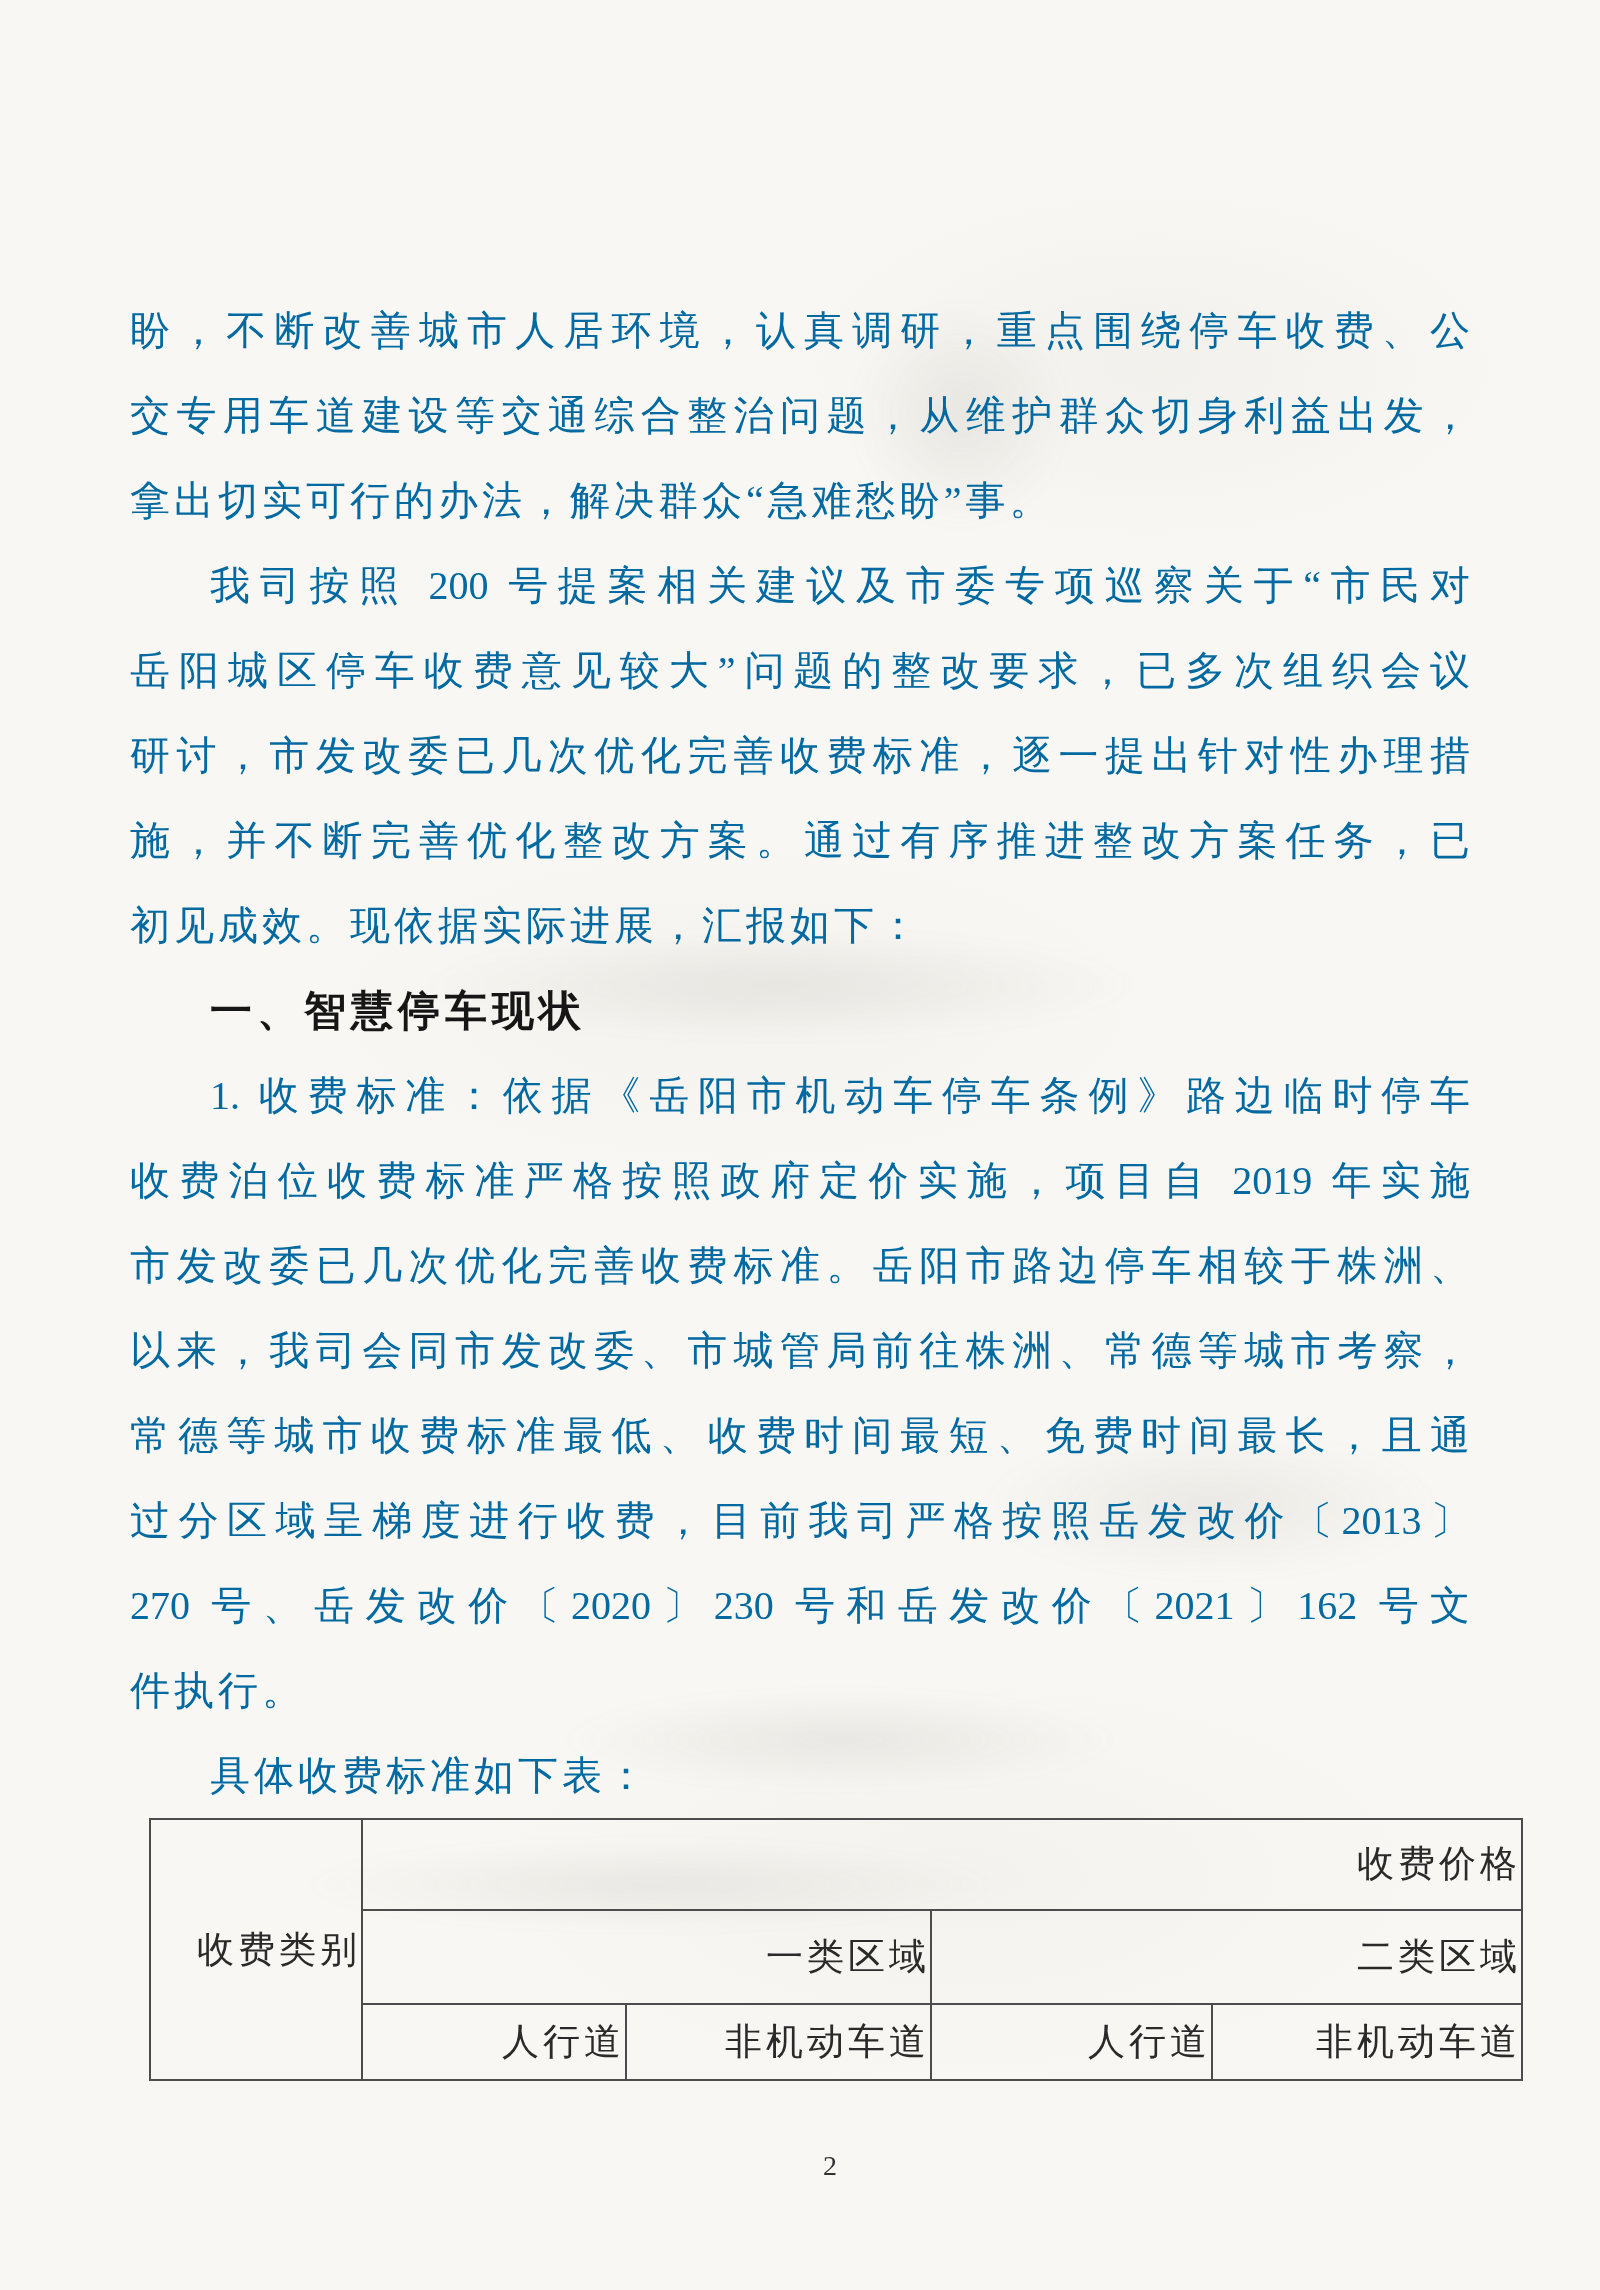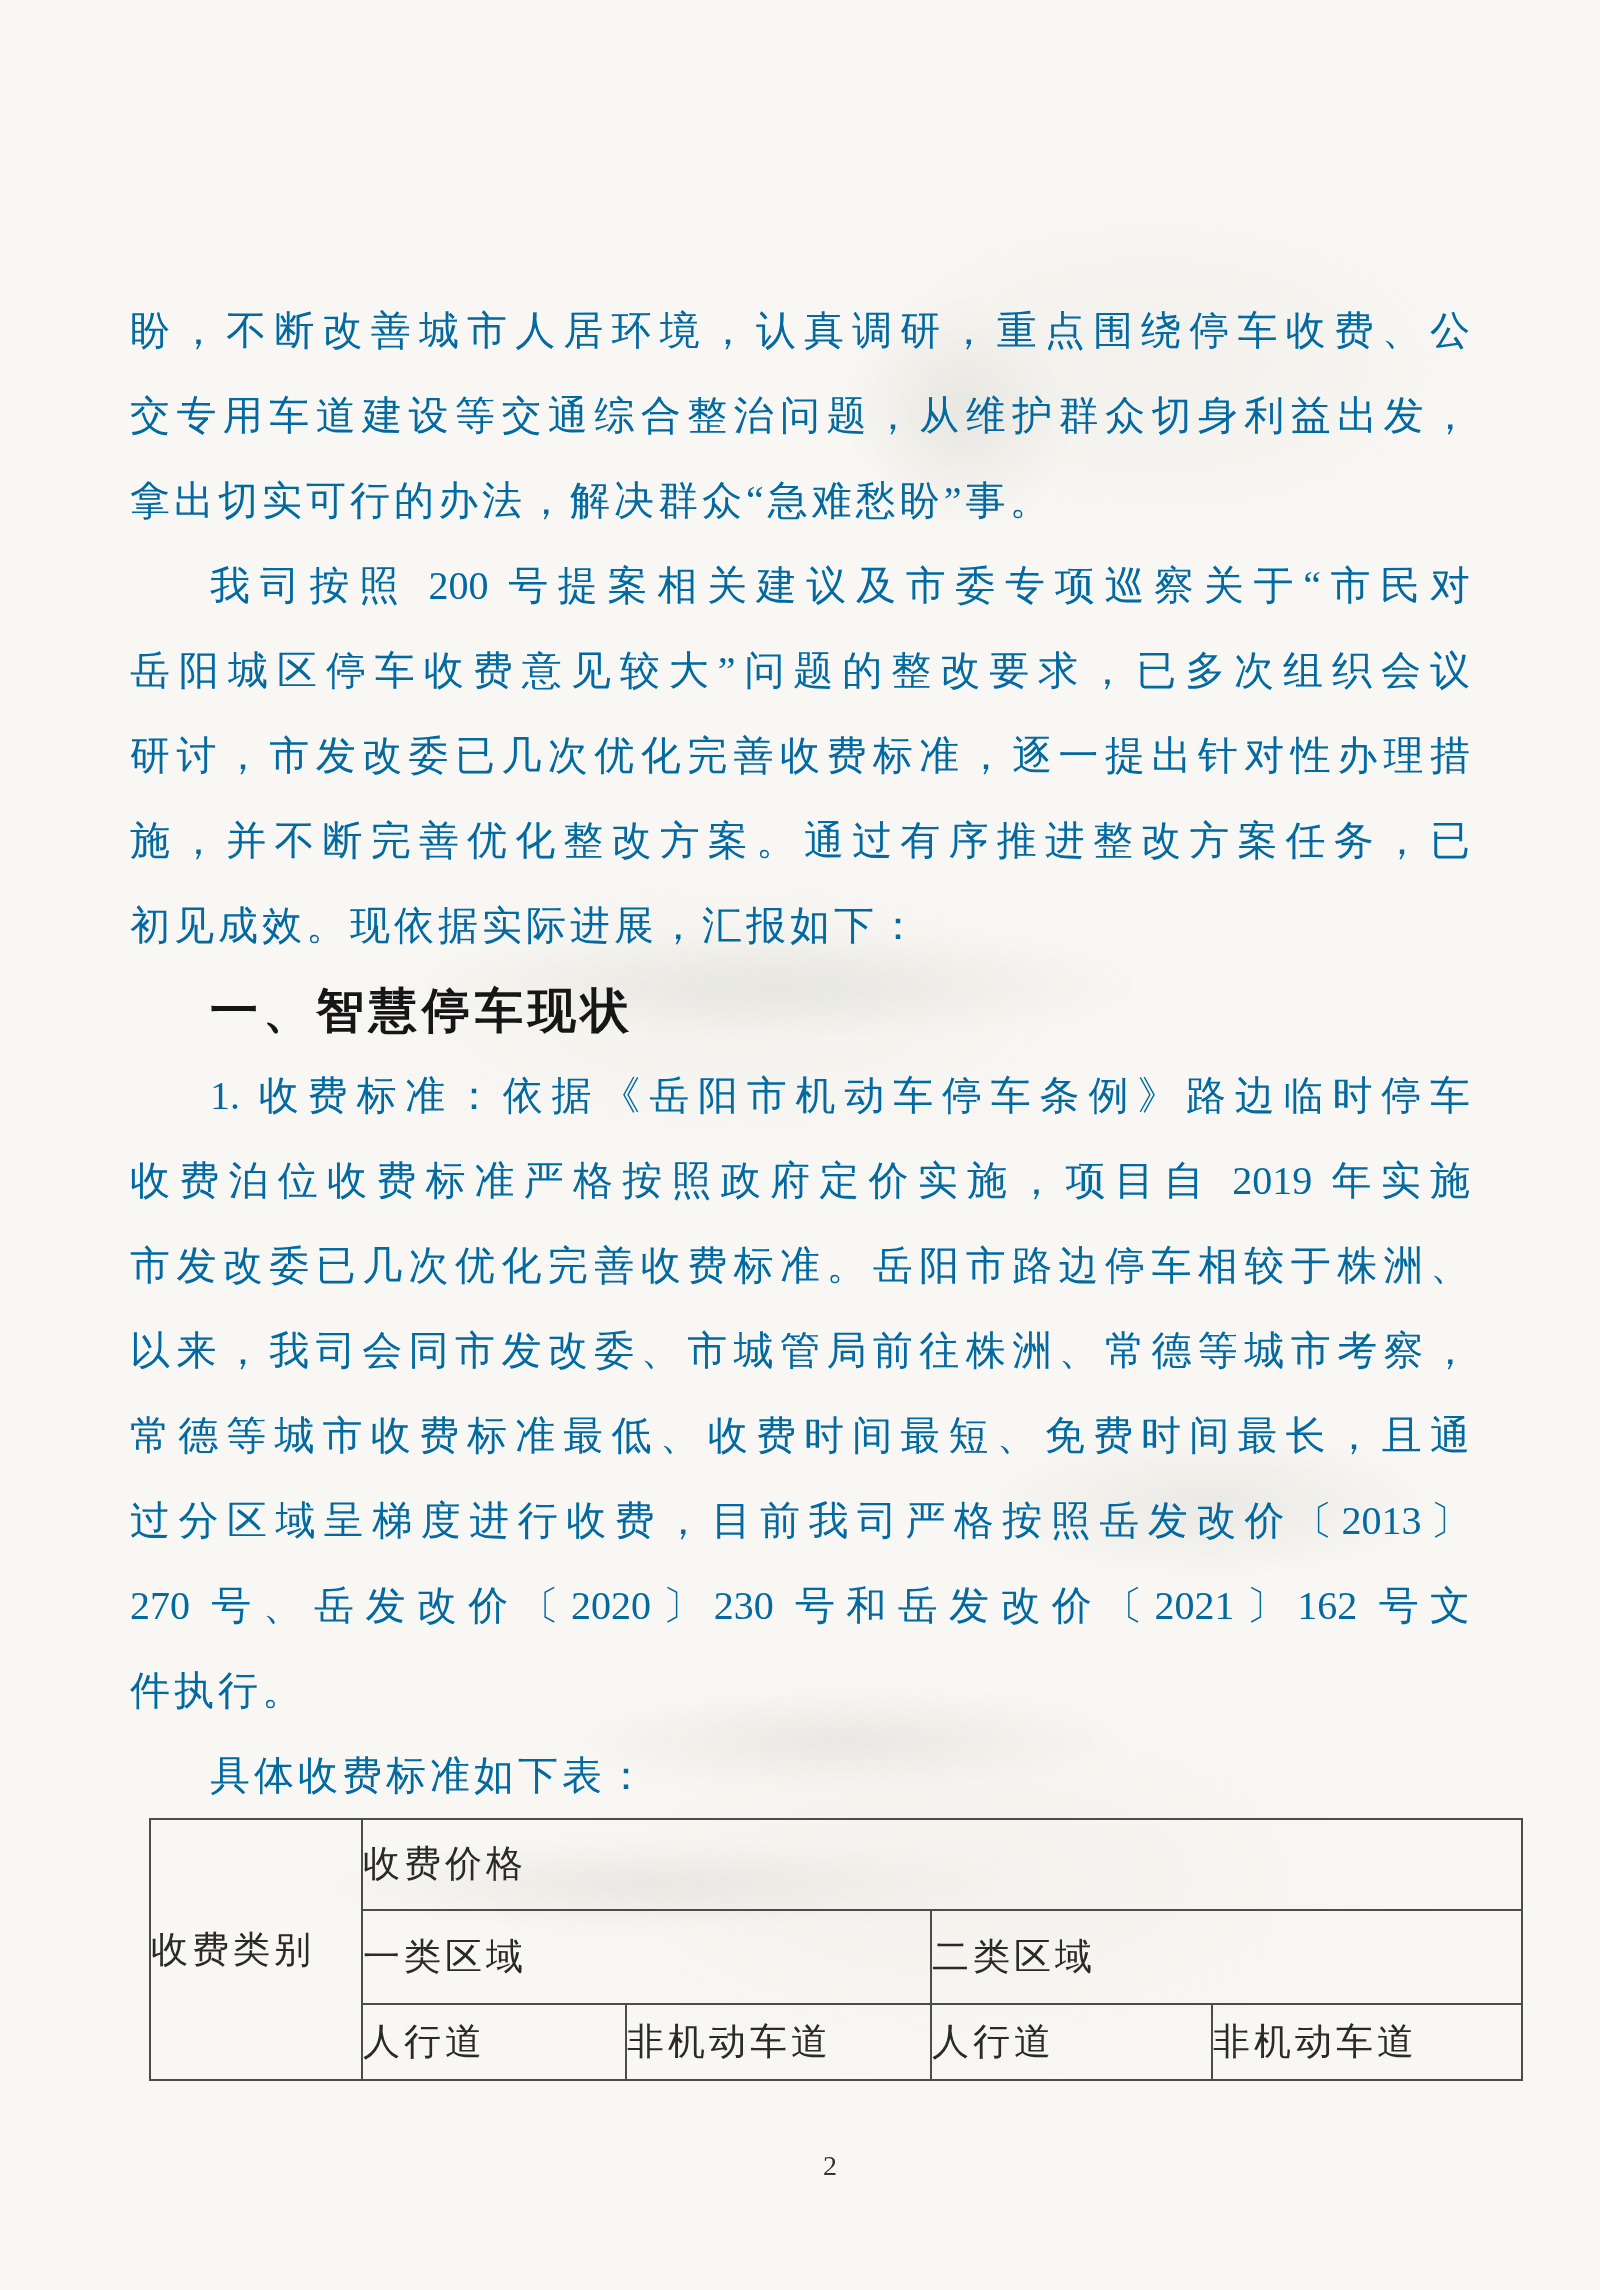--- a/index.html
+++ b/index.html
@@ -15,29 +15,29 @@
   }
   #text-block{position:absolute;left:130px;top:288px;width:1340px;}
   .line{
     height:85px;line-height:85px;font-size:40px;letter-spacing:4px;
     color:#0369a1;text-align:left;
   }
   .line.just{text-align:justify;text-align-last:justify;letter-spacing:0;}
   .line.indent{text-indent:80px;}
   .line.heading{
     font-family:"Liberation Sans", sans-serif;
-    font-weight:bold;font-size:48px;color:#161616;letter-spacing:5px;
+    font-weight:bold;font-size:42px;color:#161616;letter-spacing:5px;
   }
   #fee-table{
     position:absolute;left:149px;top:1818px;width:1372px;height:263px;
     border-collapse:collapse;table-layout:fixed;
     font-size:37px;color:#2a2a2a;letter-spacing:4px;
   }
   #fee-table td{
-    border:2px solid #4c4c4c;text-align:left;vertical-align:middle;
+    border:2px solid #4c4c4c;text-align:right;vertical-align:middle;
     padding:0;
   }
   #page-number{
     position:absolute;left:720px;top:2150px;width:220px;text-align:center;
     font-size:28px;color:#333;
   }
   .artifact{
     position:absolute;border-radius:50%;filter:blur(7px);
     background:radial-gradient(closest-side, rgba(120,114,102,0.10), rgba(120,114,102,0));
   }

